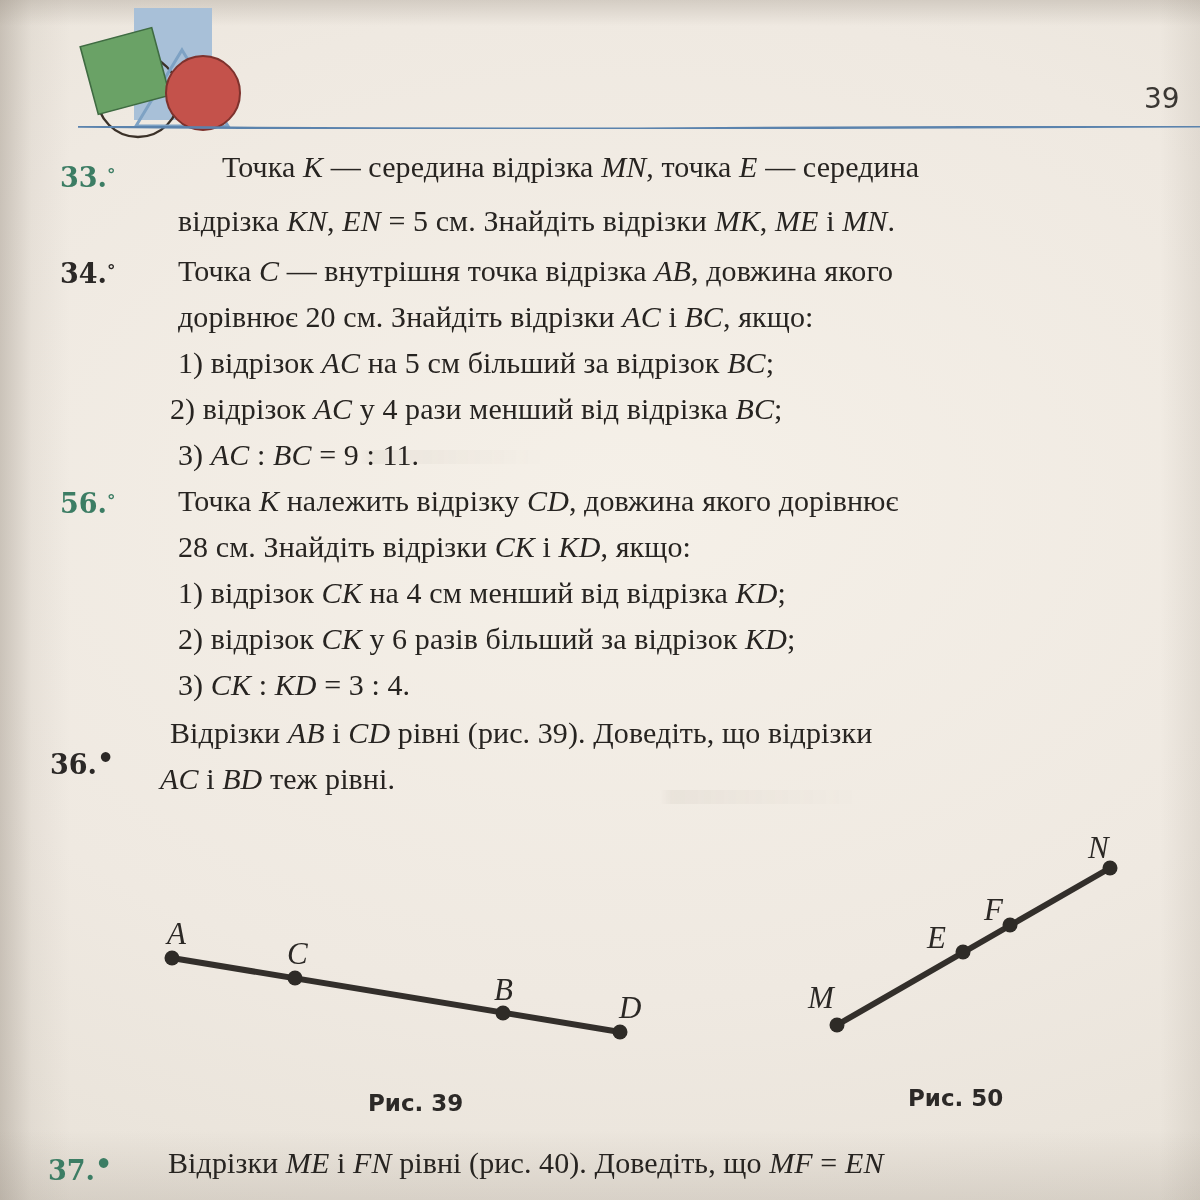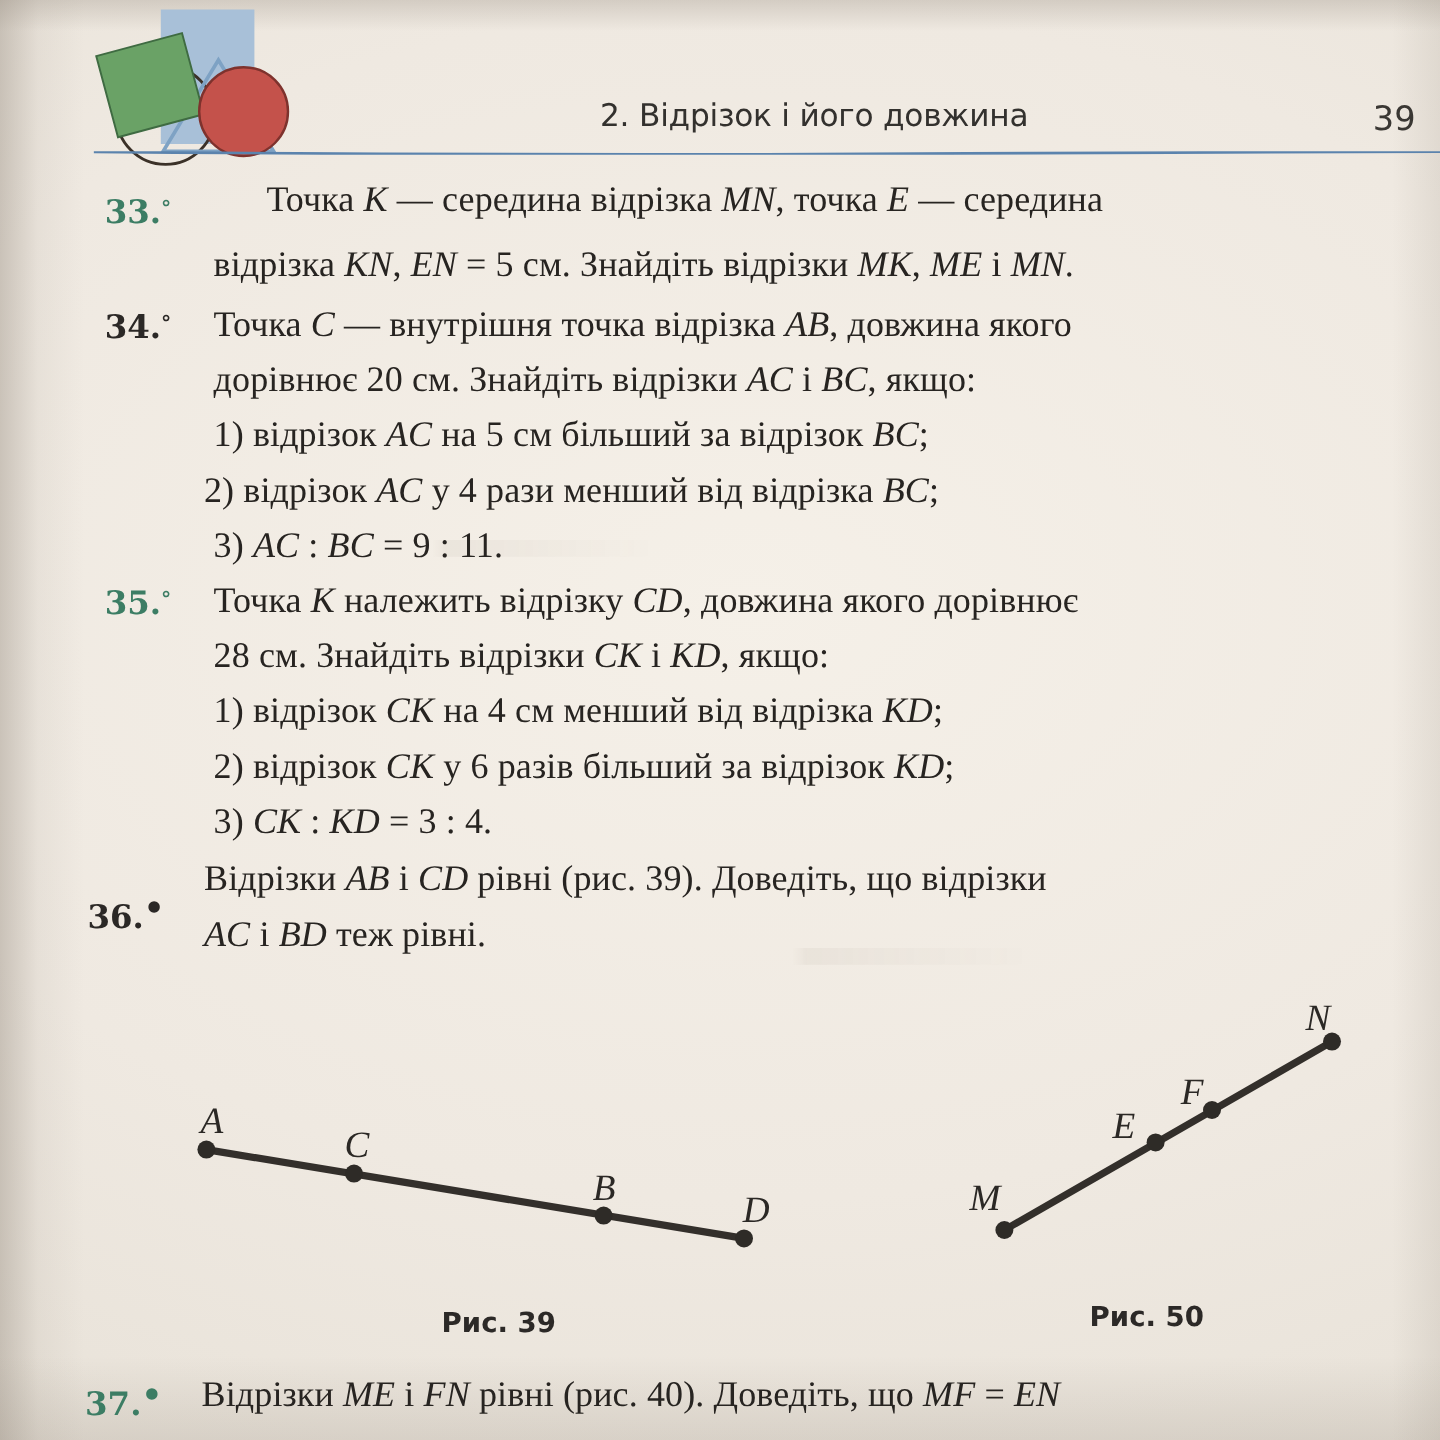--- a/index.html
+++ b/index.html
@@ -93,21 +93,21 @@
   #exercises {
     position: absolute;
     left: 0; top: 148px;
     width: 1200px;
   }
   .ex {
     position: relative;
   }
   .ex-num {
     position: absolute;
-    text-align: center;
+    text-align: left;
     font-family: "DejaVu Serif", serif;
     font-weight: bold;
     font-size: 27px;
     color: #3c7d64;
     white-space: nowrap;
   }
   .ex-num.dark { color: #2b2826; }
   .ex-num .deg {
     font-size: 17px;
     vertical-align: 7px;
@@ -166,21 +166,20 @@
   <div id="header">
 
     <svg id="logo" viewBox="0 0 190 132">
       <rect x="58" y="-6" width="78" height="118" fill="#a8c0d8"></rect>
       <circle cx="62" cy="88" r="41" fill="none" stroke="#3b3128" stroke-width="2.4"></circle>
       <path d="M106 42 L152 118 L60 118 Z" fill="none" stroke="#7ea2c4" stroke-width="3"></path>
       <rect x="12" y="28" width="74" height="70" fill="#6aa266" stroke="#3f6b42" stroke-width="1.6" transform="rotate(-15 49 63)"></rect>
       <circle cx="127" cy="85" r="37" fill="#c4524b" stroke="#7e322d" stroke-width="2"></circle>
     </svg>
 
-    <div id="header-title">2. Відрізок і його довжина</div>
     <div id="header-page-number">39</div>
 
     <svg id="header-rule" viewBox="0 0 1122 3" preserveAspectRatio="none">
       <path d="M0 0.5 Q 280 3.2 560 2.6 T 1122 0.2" stroke="#5b83ad" stroke-width="2.4" fill="none"></path>
     </svg>
   </div>
 
   <div id="exercises">
 
     <div class="ex">
@@ -197,35 +196,35 @@
       </div>
       <div class="line" style="left:178px; top:106px;">Точка <span class="it">C</span> — внутрішня точка відрізка <span class="it">AB</span>, довжина якого</div>
       <div class="line" style="left:178px; top:152px;">дорівнює 20 см. Знайдіть відрізки <span class="it">AC</span> і <span class="it">BC</span>, якщо:</div>
       <div class="line" style="left:178px; top:198px;text-align:right;">1) відрізок <span class="it">AC</span> на 5 см більший за відрізок <span class="it">BC</span>;</div>
       <div class="line" style="left:170px; top:244px;">2) відрізок <span class="it">AC</span> у 4 рази менший від відрізка <span class="it">BC</span>;</div>
       <div class="line" style="left:178px; top:290px;">3)  <span class="it">AC</span> : <span class="it">BC</span> = 9 : 11.</div>
     </div>
 
     <div class="ex">
       <div class="ex-num" style="left:60px; top:340px; width:110px;">
-        <span>35.</span><span class="deg">°</span>
+        <span>56.</span><span class="deg">°</span>
       </div>
       <div class="line" style="left:178px; top:336px;">Точка <span class="it">K</span> належить відрізку <span class="it">CD</span>, довжина якого дорівнює</div>
       <div class="line" style="left:178px; top:382px;">28 см. Знайдіть відрізки <span class="it">CK</span> і <span class="it">KD</span>, якщо:</div>
       <div class="line" style="left:178px; top:428px;">1) відрізок <span class="it">CK</span> на 4 см менший від відрізка <span class="it">KD</span>;</div>
       <div class="line" style="left:178px; top:474px;">2) відрізок <span class="it">CK</span> у 6 разів більший за відрізок <span class="it">KD</span>;</div>
       <div class="line" style="left:178px; top:520px;">3)  <span class="it">CK</span> : <span class="it">KD</span> = 3 : 4.</div>
     </div>
 
     <div class="ex">
       <div class="ex-num dark" style="left:50px; top:570px; width:110px;margin-top:24px;">
         <span>36.</span><span class="dot">•</span>
       </div>
       <div class="line" style="left:170px; top:568px;">Відрізки <span class="it">AB</span> і <span class="it">CD</span> рівні (рис. 39). Доведіть, що відрізки</div>
-      <div class="line" style="left:170px; top:614px;"><span class="it">AC</span> і <span class="it">BD</span> теж рівні.</div>
+      <div class="line" style="left:160px; top:614px;"><span class="it">AC</span> і <span class="it">BD</span> теж рівні.</div>
     </div>
 
     <div class="ex">
       <div class="ex-num" style="left:48px; top:1000px; width:110px;">
         <span>37.</span><span class="dot">•</span>
       </div>
       <div class="line" style="left:168px; top:998px;">Відрізки <span class="it">ME</span> і <span class="it">FN</span> рівні (рис. 40). Доведіть, що  <span class="it">MF</span> = <span class="it">EN</span></div>
     </div>
 
   </div>

